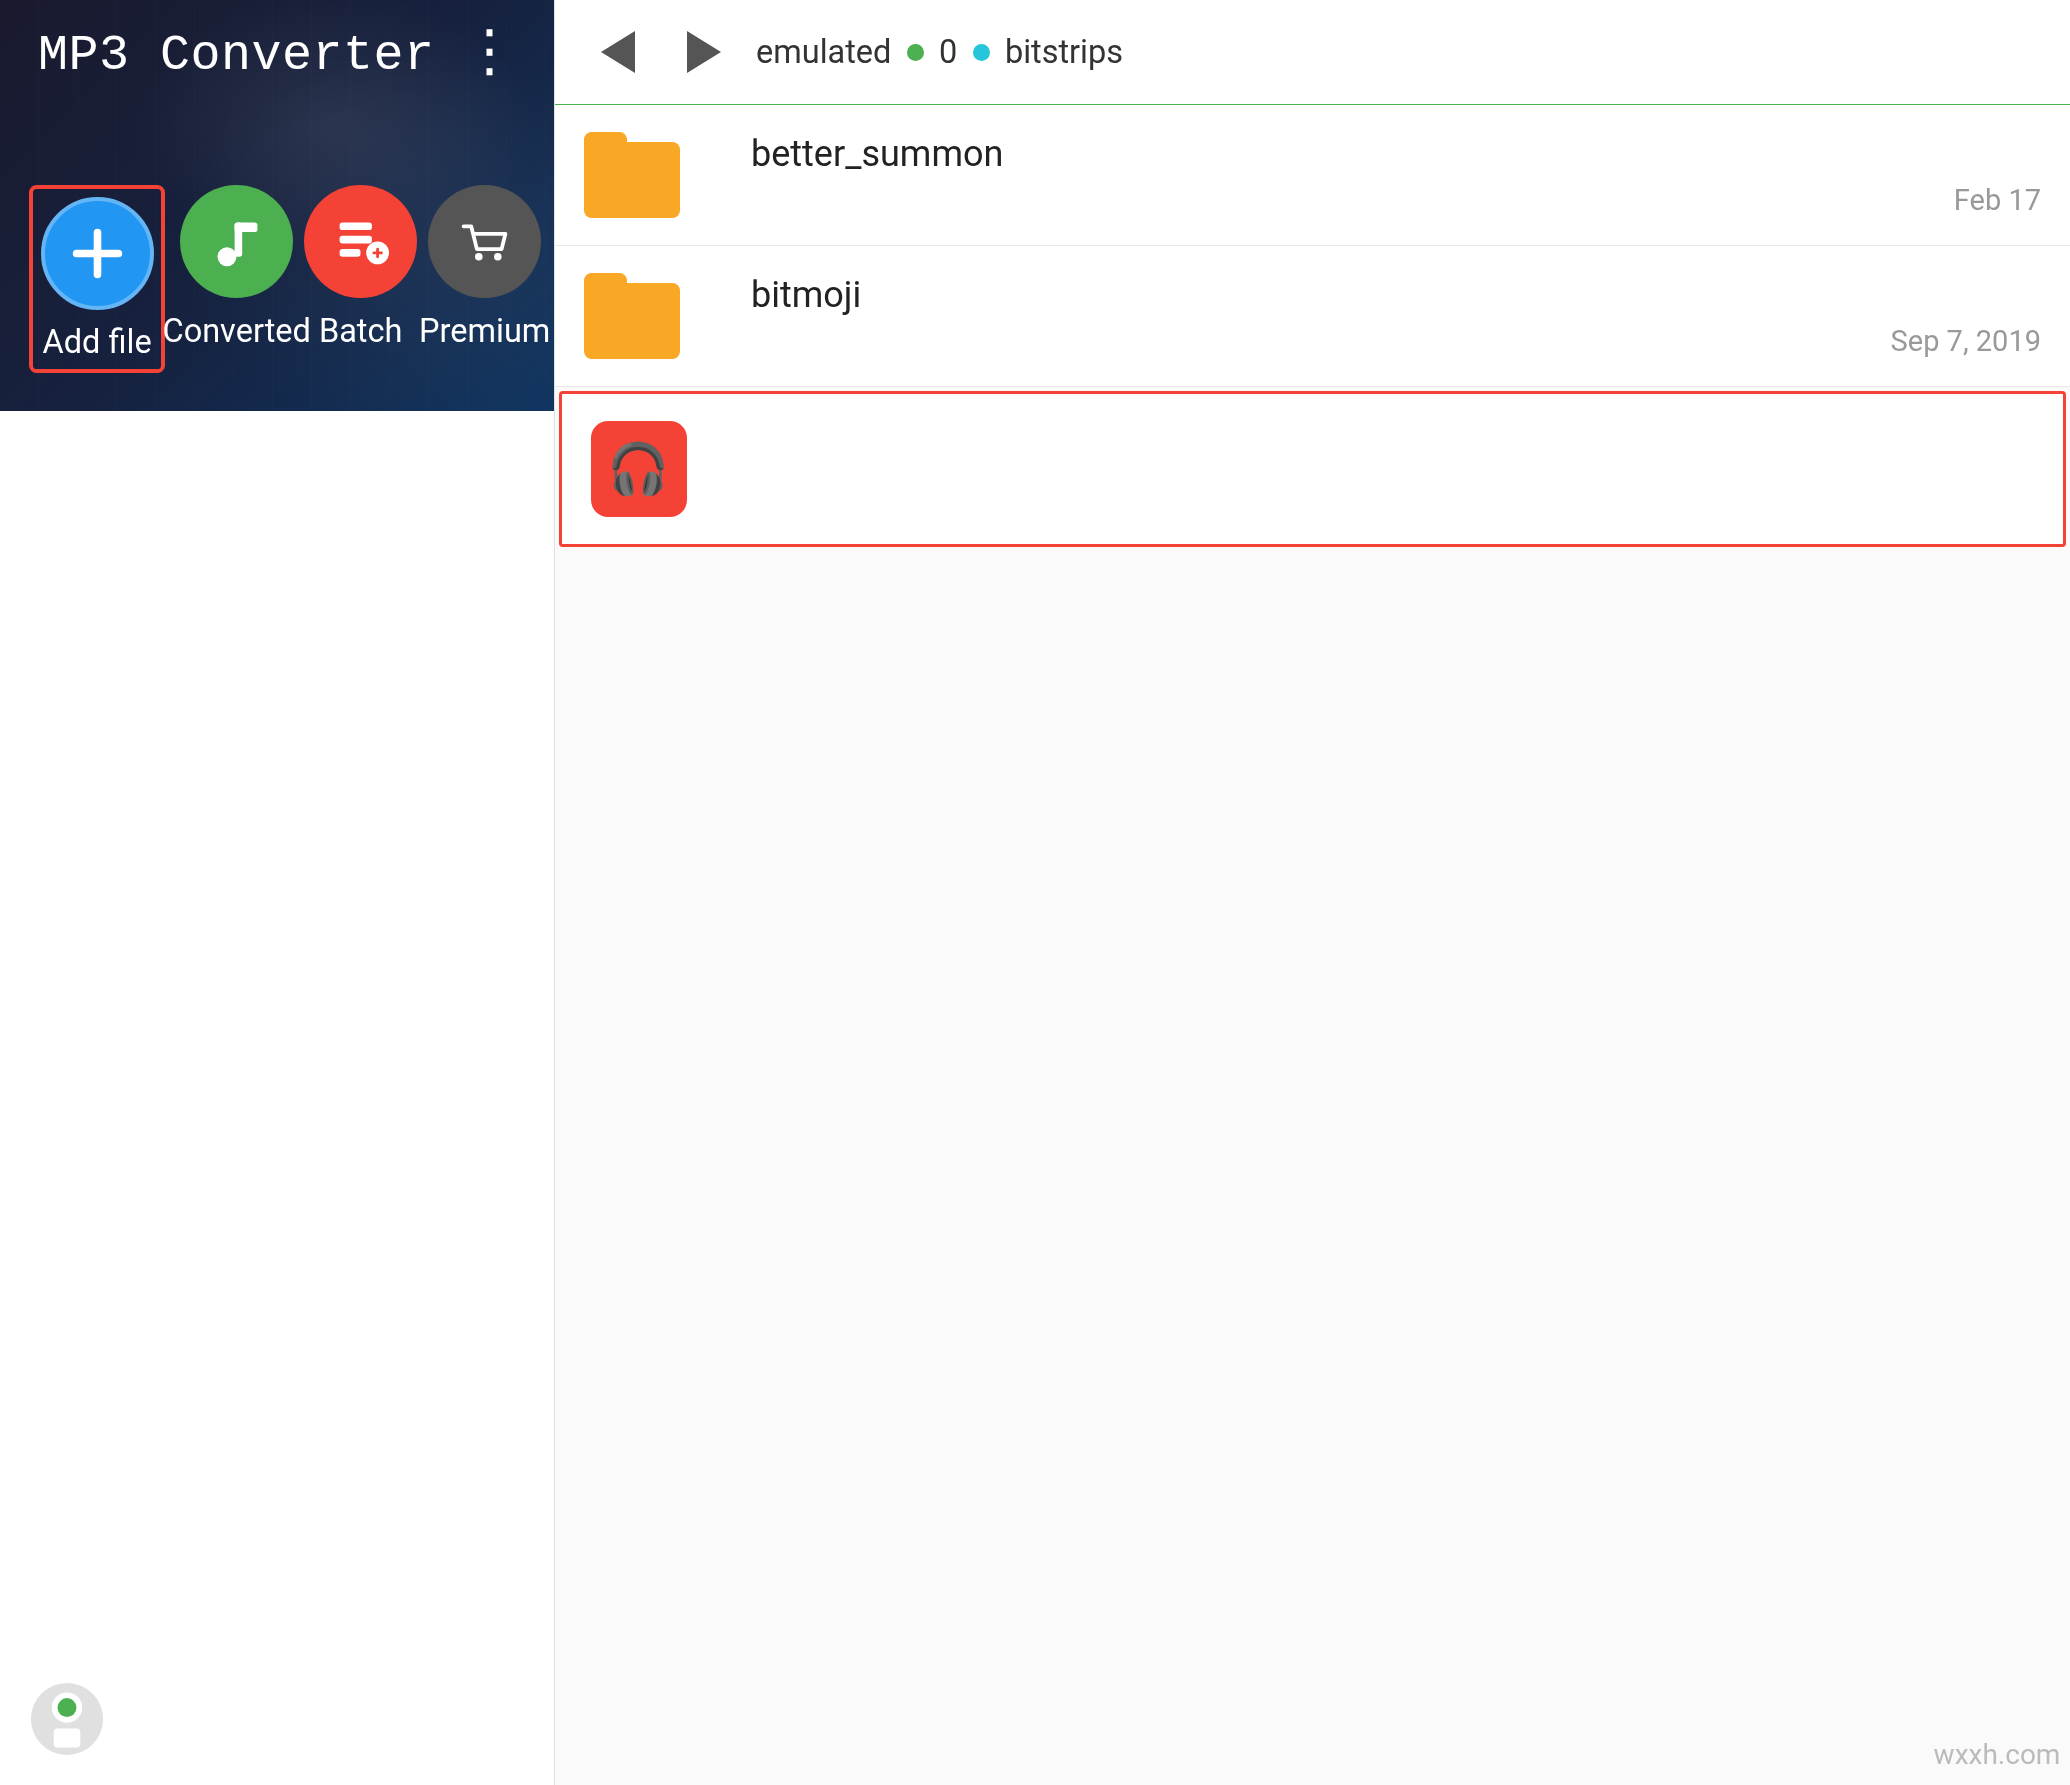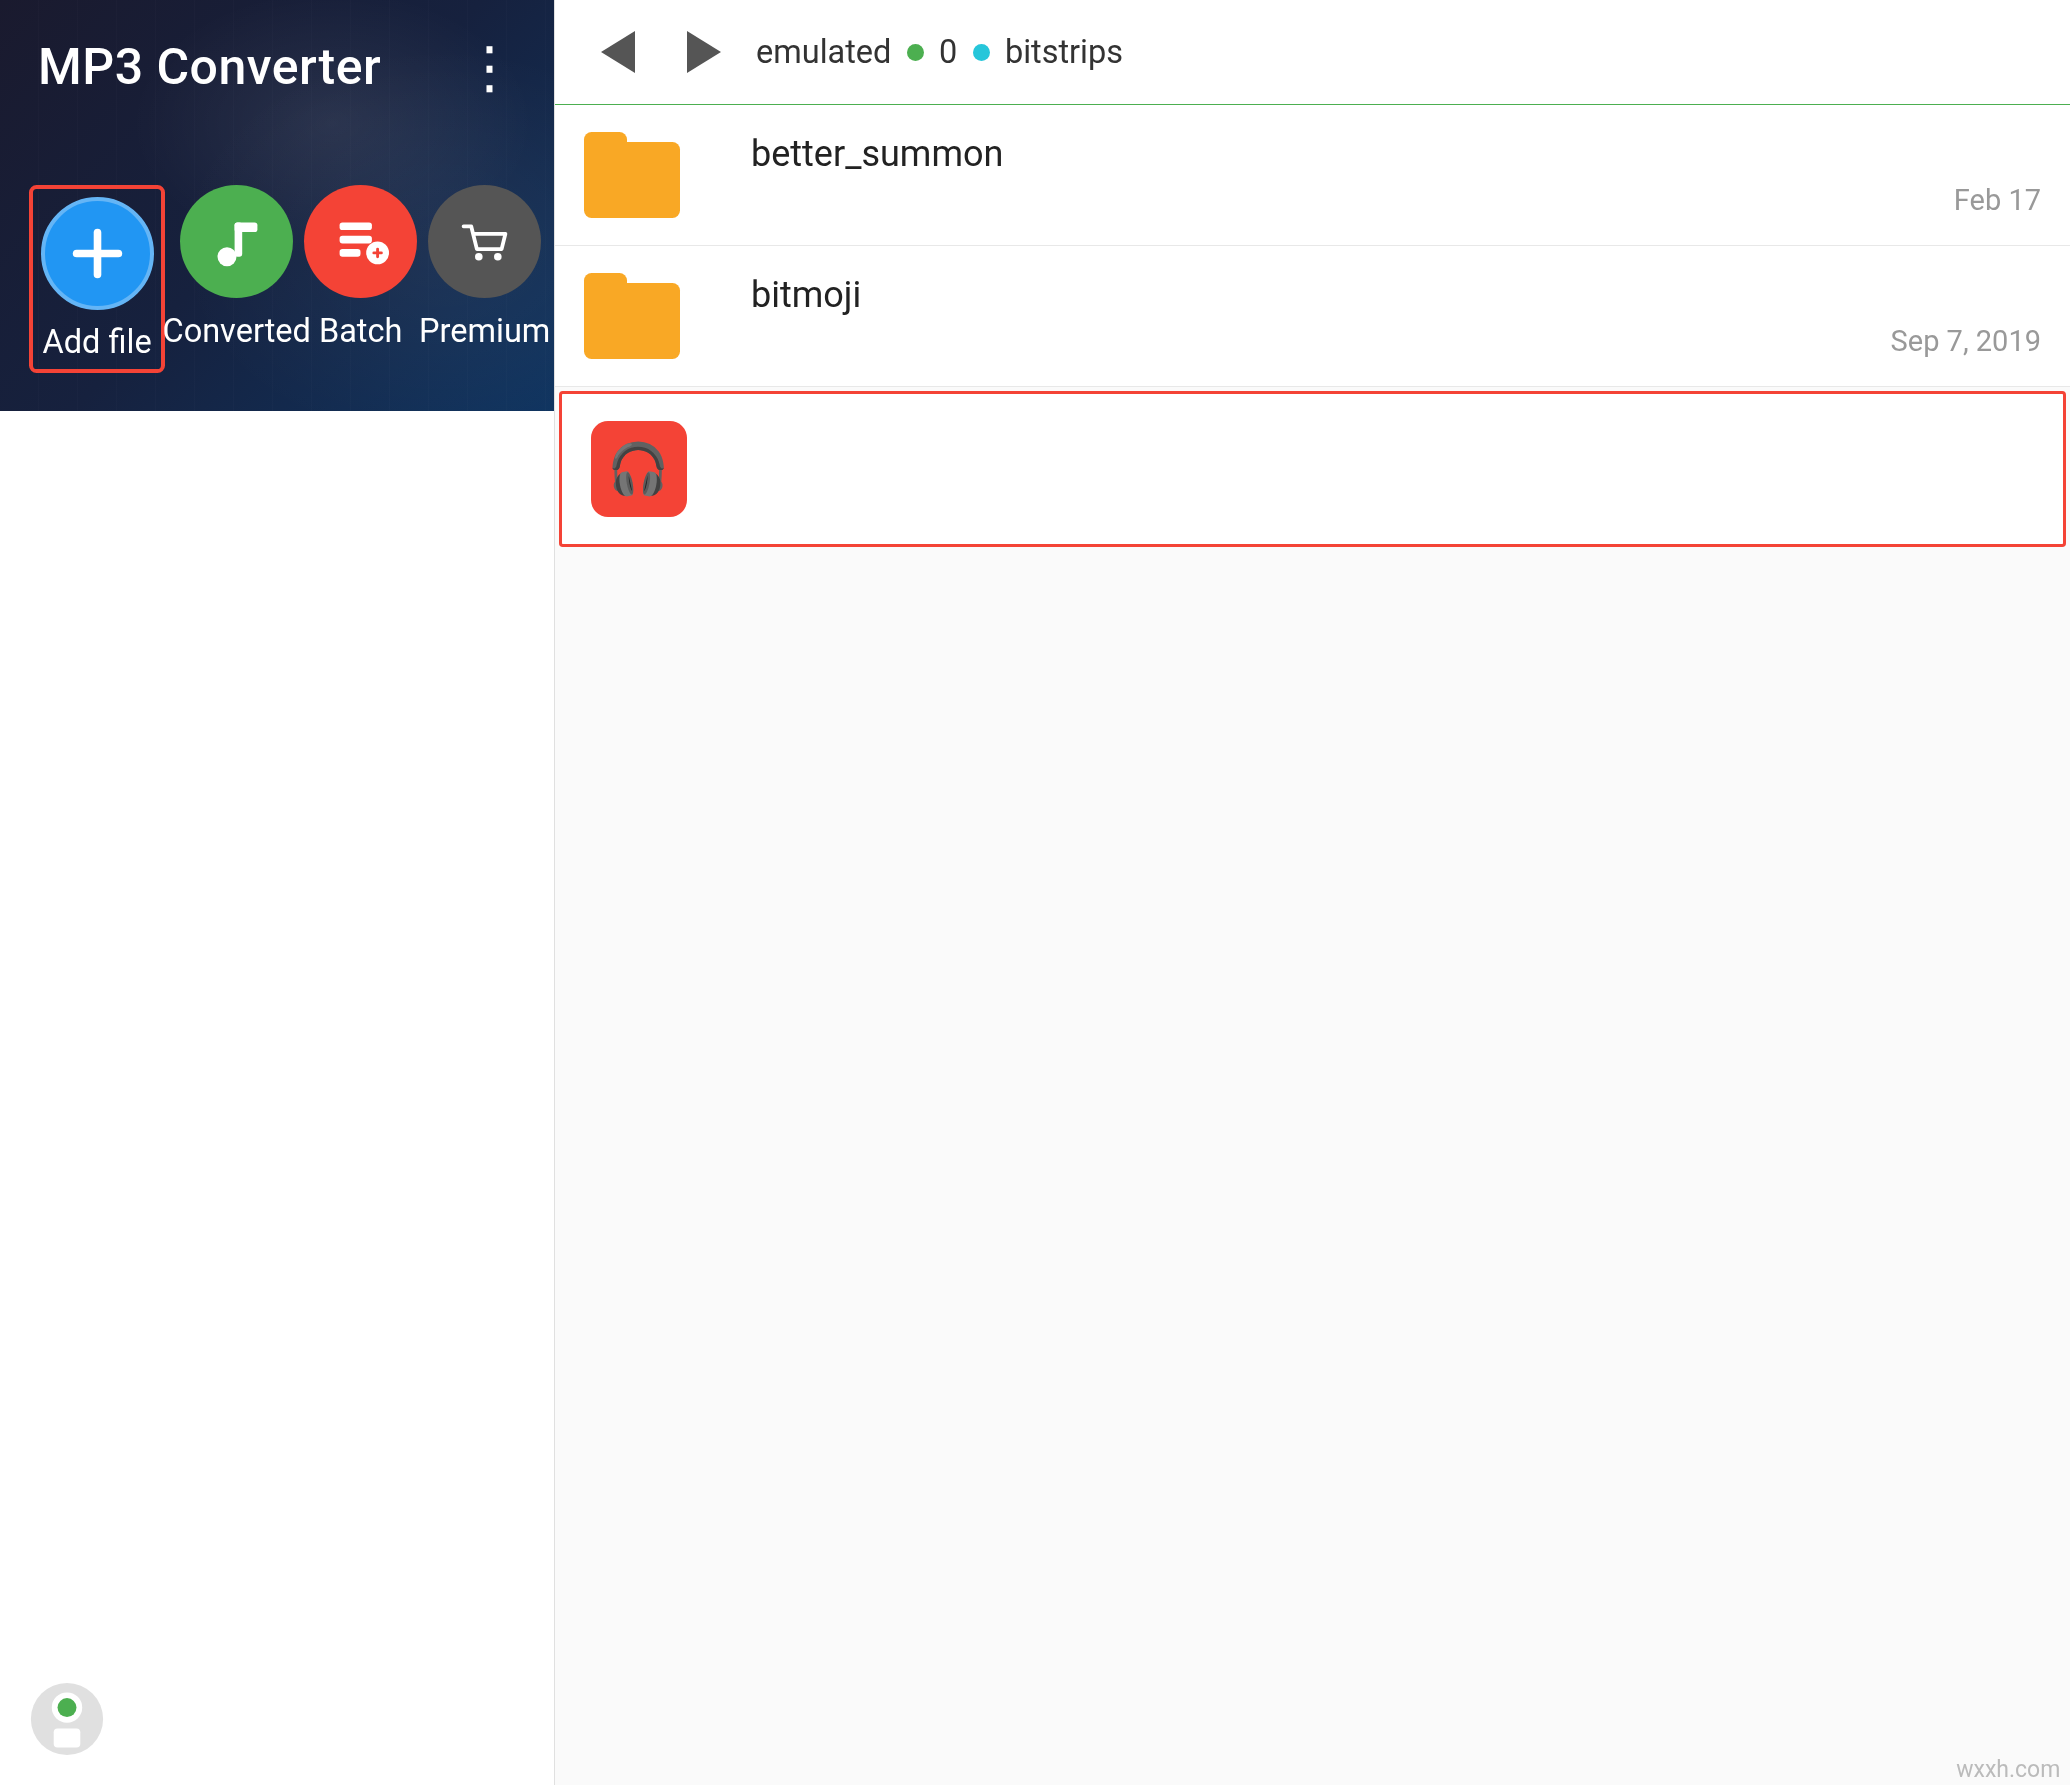--- a/index.html
+++ b/index.html
@@ -54,23 +54,24 @@
           transparent 38px,
           rgba(255,255,255,0.1) 38px,
           rgba(255,255,255,0.1) 39px
         );
     }
 
     .header-top {
       display: flex;
       align-items: center;
       justify-content: space-between;
-      padding: 38px 38px 0 38px;
+      padding: 27px 38px 0 38px;
       position: relative;
       z-index: 2;
+      font-family: Liberation Mono, monospace;
     }
 
     .app-title {
       color: #fff;
       font-size: 50px;
       font-weight: 500;
       letter-spacing: 0.5px;
     }
 
     .more-icon {
@@ -316,23 +317,23 @@
 
     .file-meta {
       font-size: 29px;
       color: #999;
       margin-top: 7.6px;
       text-align: right;
     }
 
     .appuals-watermark {
       position: absolute;
-      bottom: 2px;
+      bottom: 14px;
       right: 9.6px;
-      font-size: 23px;
+      font-size: 28px;
       color: #bbb;
     }
   </style>
 </head>
 <body>
 
 <div class="left-panel">
   <div class="header-bar">
     <div class="header-wave"></div>
     <div class="header-wave-lines"></div>

